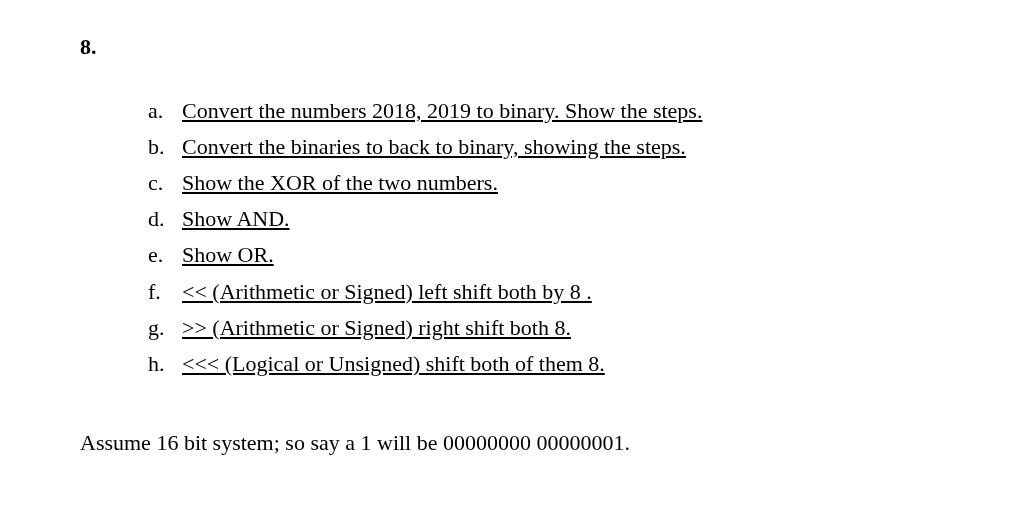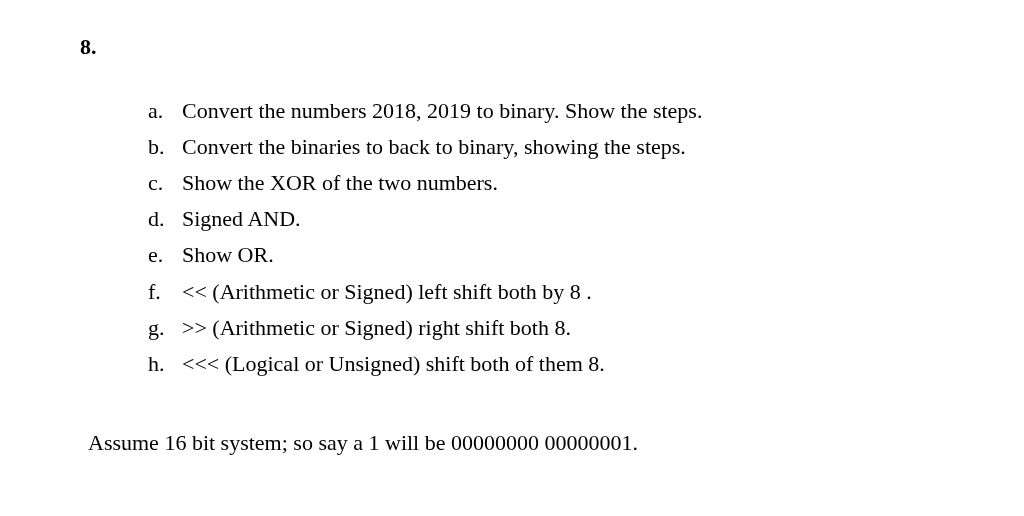--- a/index.html
+++ b/index.html
@@ -28,23 +28,24 @@
     .sub-item {
       display: flex;
       margin-bottom: 2px;
     }
     .sub-label {
       min-width: 34px;
       text-align: left;
     }
     .sub-text {
       flex: 1;
+      text-decoration: underline;
     }
     .footer-note {
-      margin-left: 8px;
+      margin-left: 0px;
     }
   </style>
 </head>
 <body>
 
 <div class="question-number">8.</div>
 
 <div class="sub-list">
   <div class="sub-item">
     <span class="sub-label">a.</span>
@@ -53,21 +54,21 @@
   <div class="sub-item">
     <span class="sub-label">b.</span>
     <span class="sub-text">Convert the binaries to back to binary, showing the steps.</span>
   </div>
   <div class="sub-item">
     <span class="sub-label">c.</span>
     <span class="sub-text">Show the XOR of the two numbers.</span>
   </div>
   <div class="sub-item">
     <span class="sub-label">d.</span>
-    <span class="sub-text">Signed AND.</span>
+    <span class="sub-text">Show AND.</span>
   </div>
   <div class="sub-item">
     <span class="sub-label">e.</span>
     <span class="sub-text">Show OR.</span>
   </div>
   <div class="sub-item">
     <span class="sub-label">f.</span>
     <span class="sub-text">&lt;&lt; (Arithmetic or Signed) left shift both by 8 .</span>
   </div>
   <div class="sub-item">

